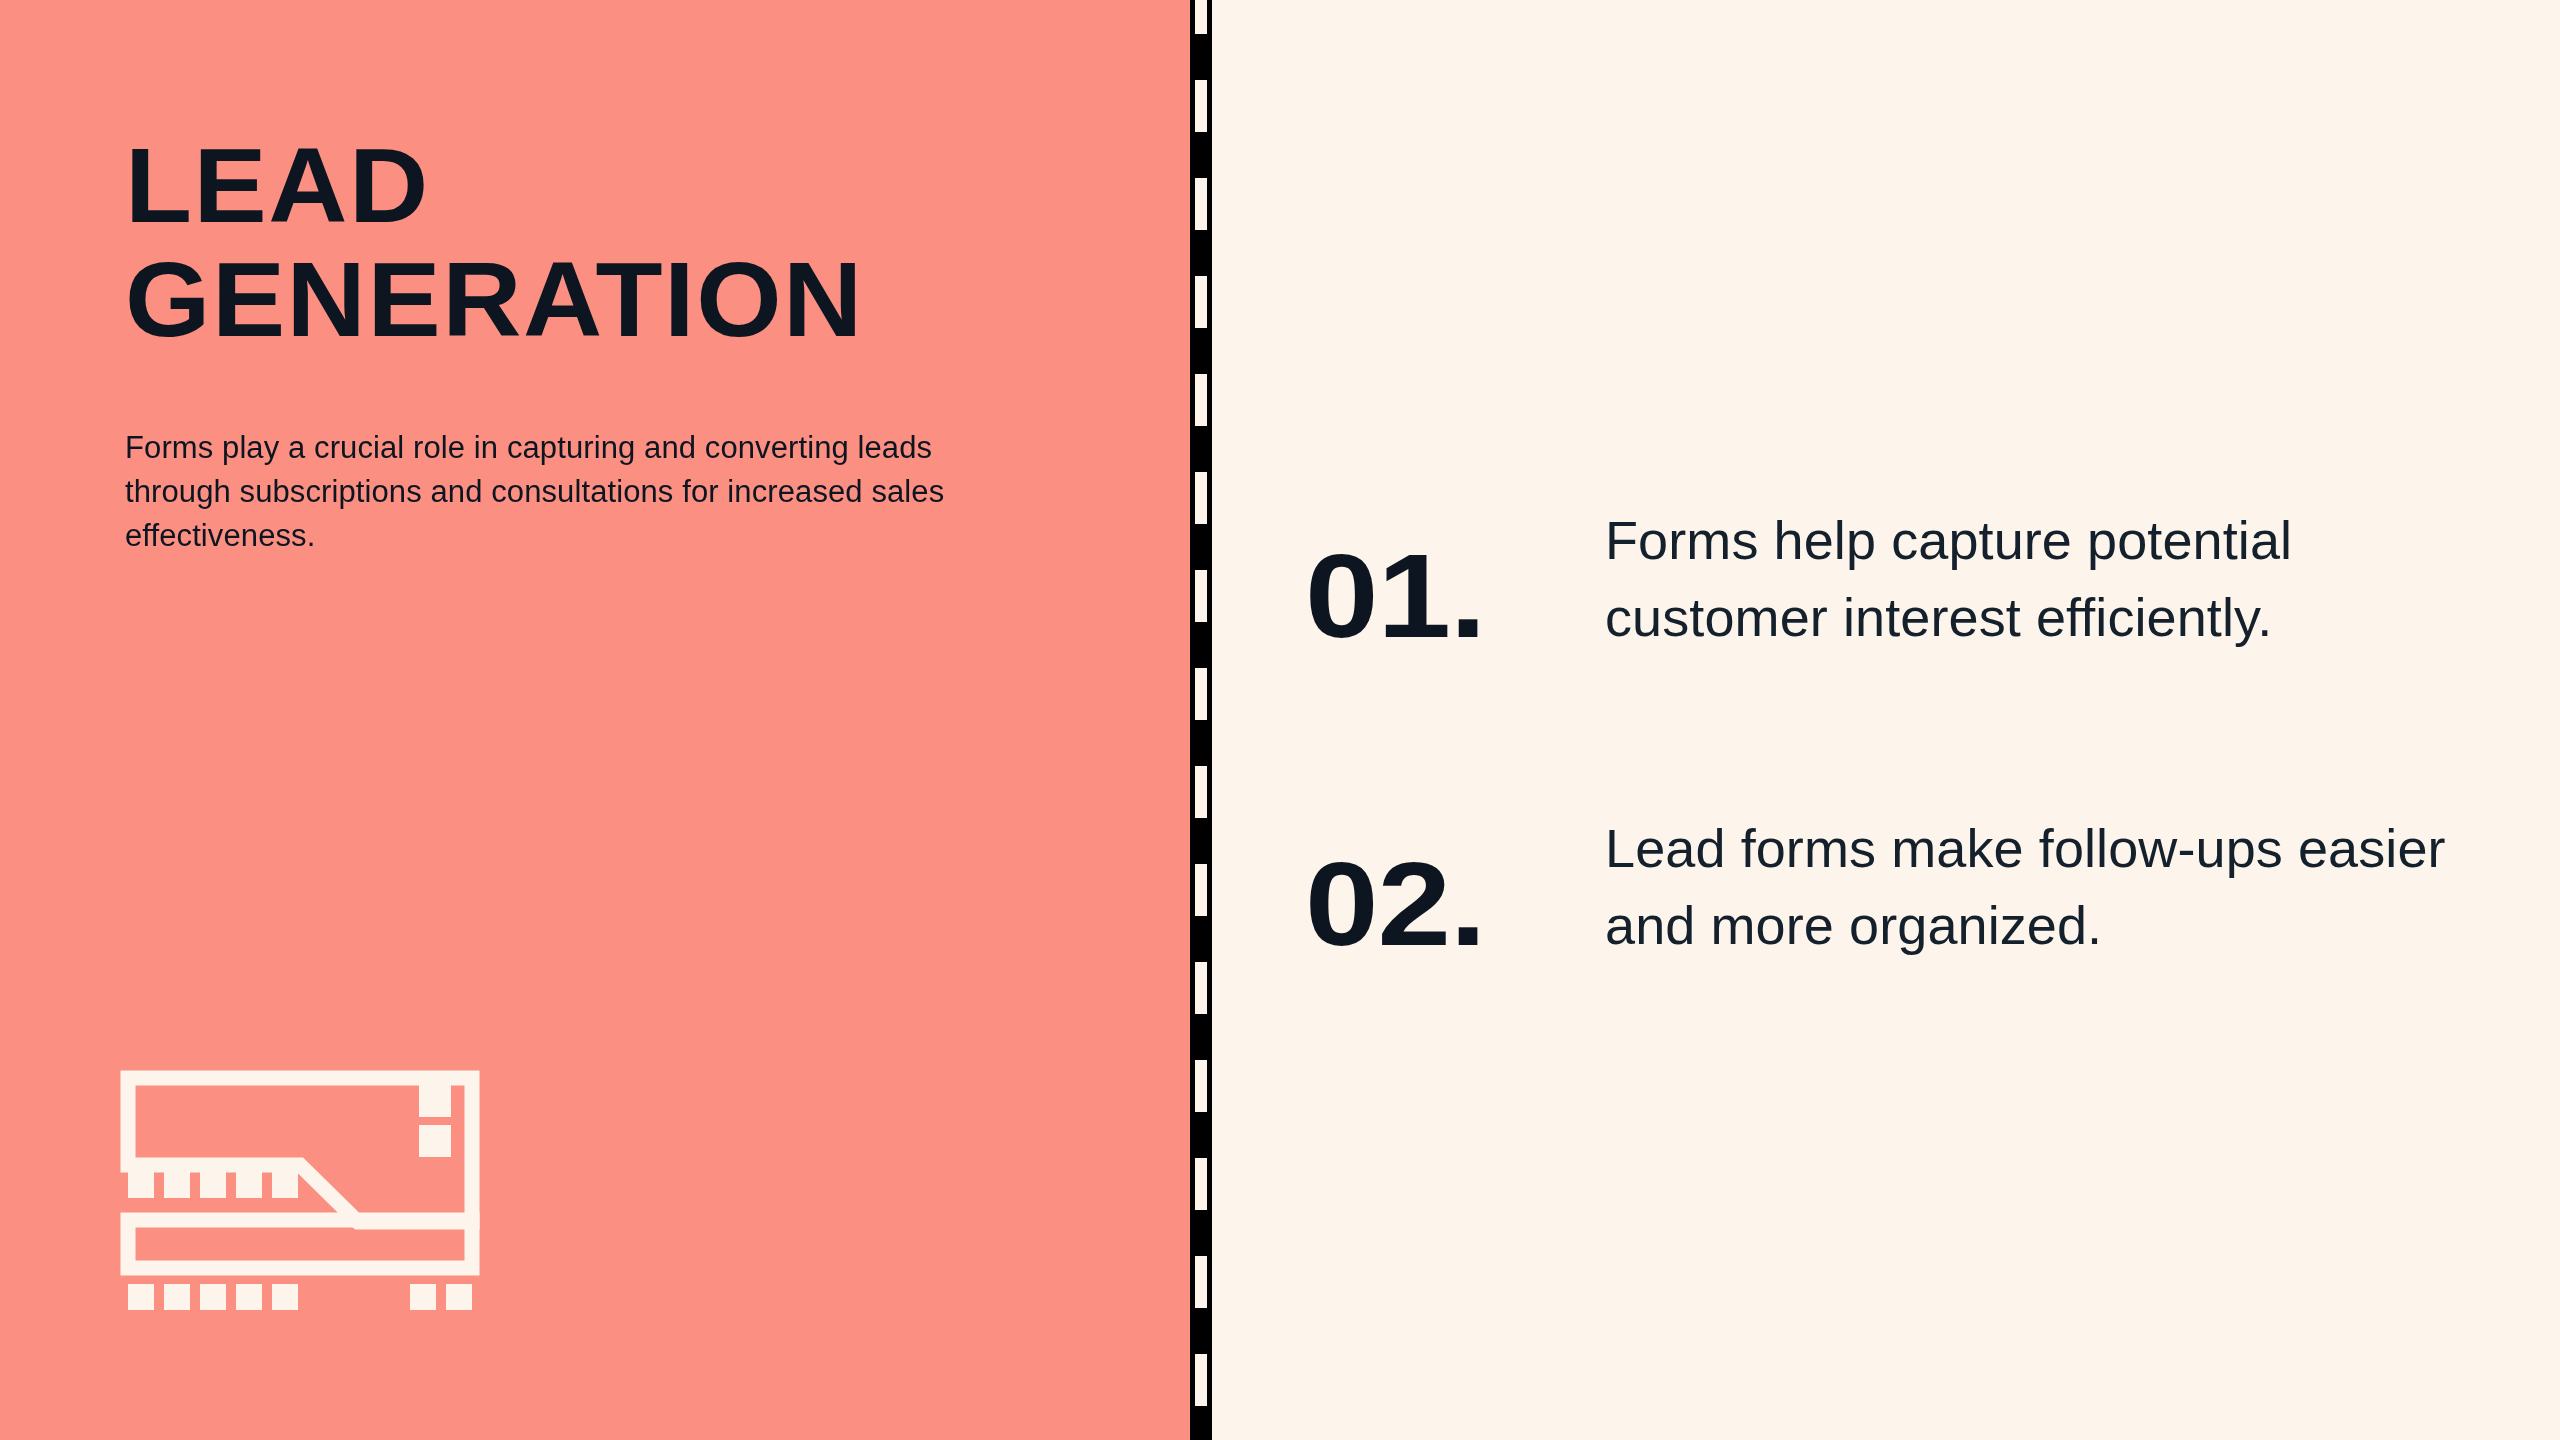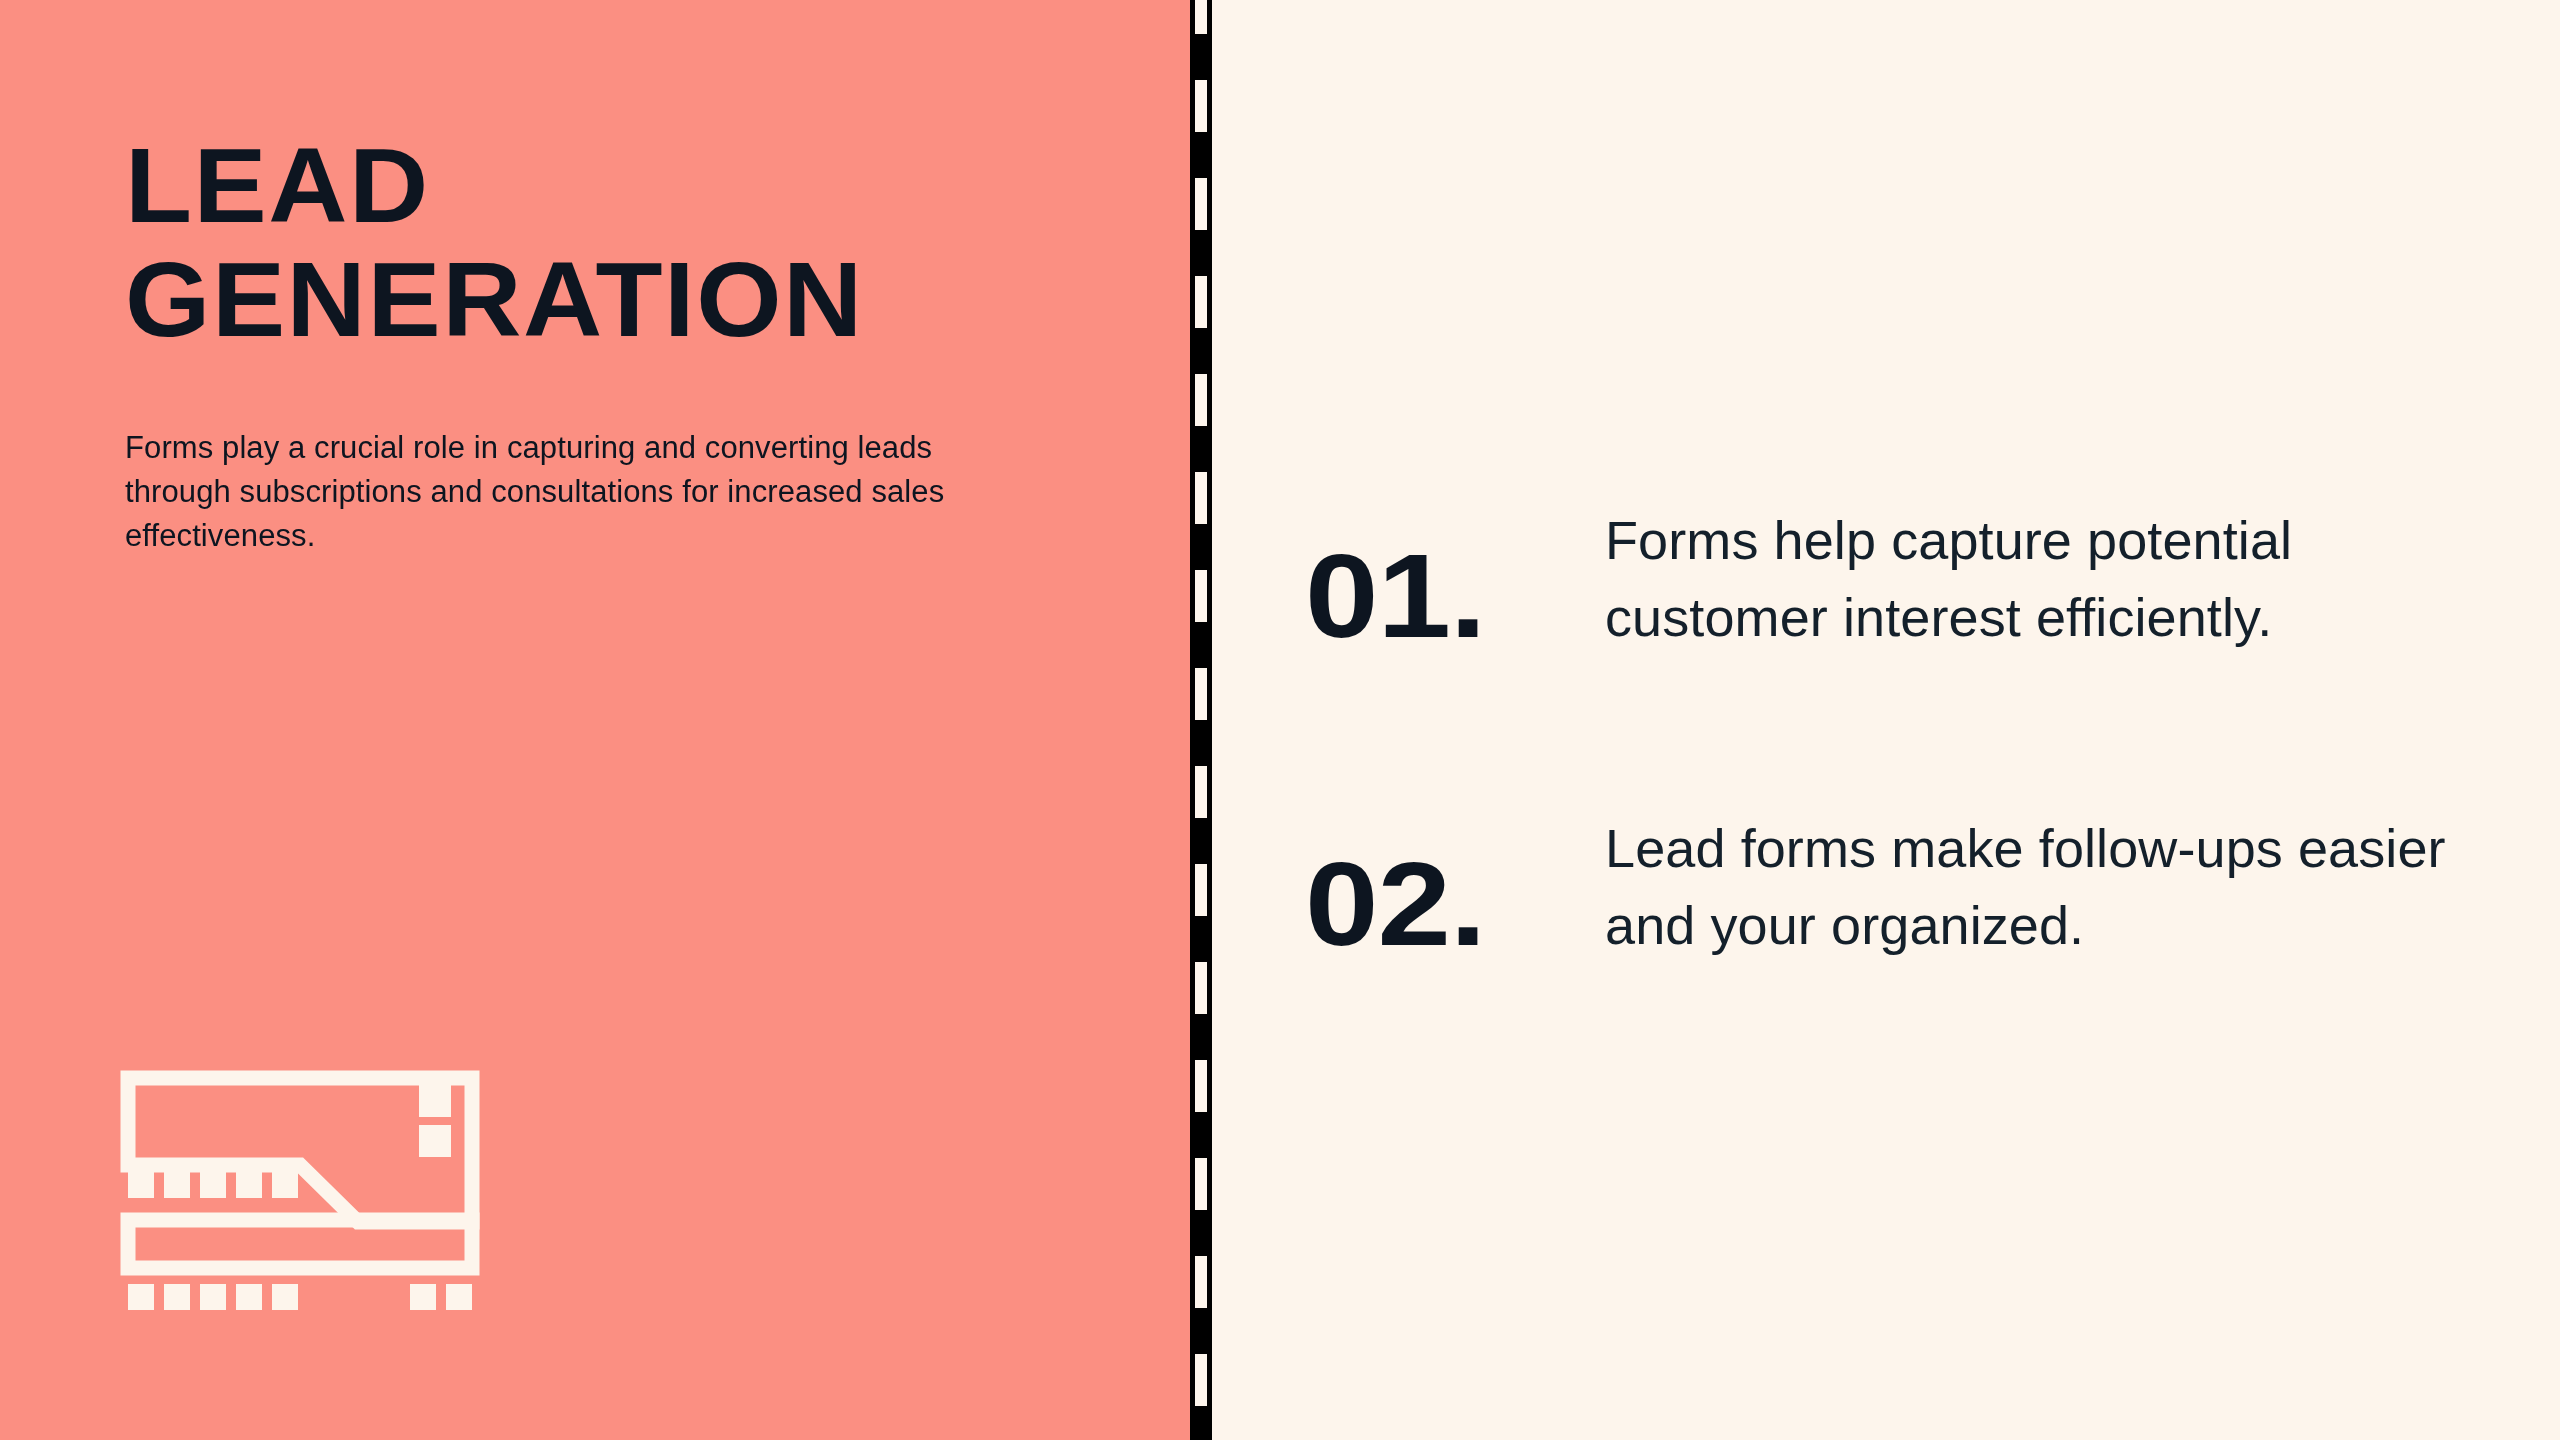--- a/index.html
+++ b/index.html
@@ -195,20 +195,20 @@
   <div class="right-panel">
     <div class="item-list">
 
       <div class="item item-1">
         <div class="item-number">01.</div>
         <div class="item-text">Forms help capture potential customer interest efficiently.</div>
       </div>
 
       <div class="item item-2">
         <div class="item-number">02.</div>
-        <div class="item-text">Lead forms make follow-ups easier and your organized.</div>
+        <div class="item-text">Lead forms make follow-ups easier and more organized.</div>
       </div>
 
 
     </div>
   </div>
 
 </div>
 
 </body></html>

